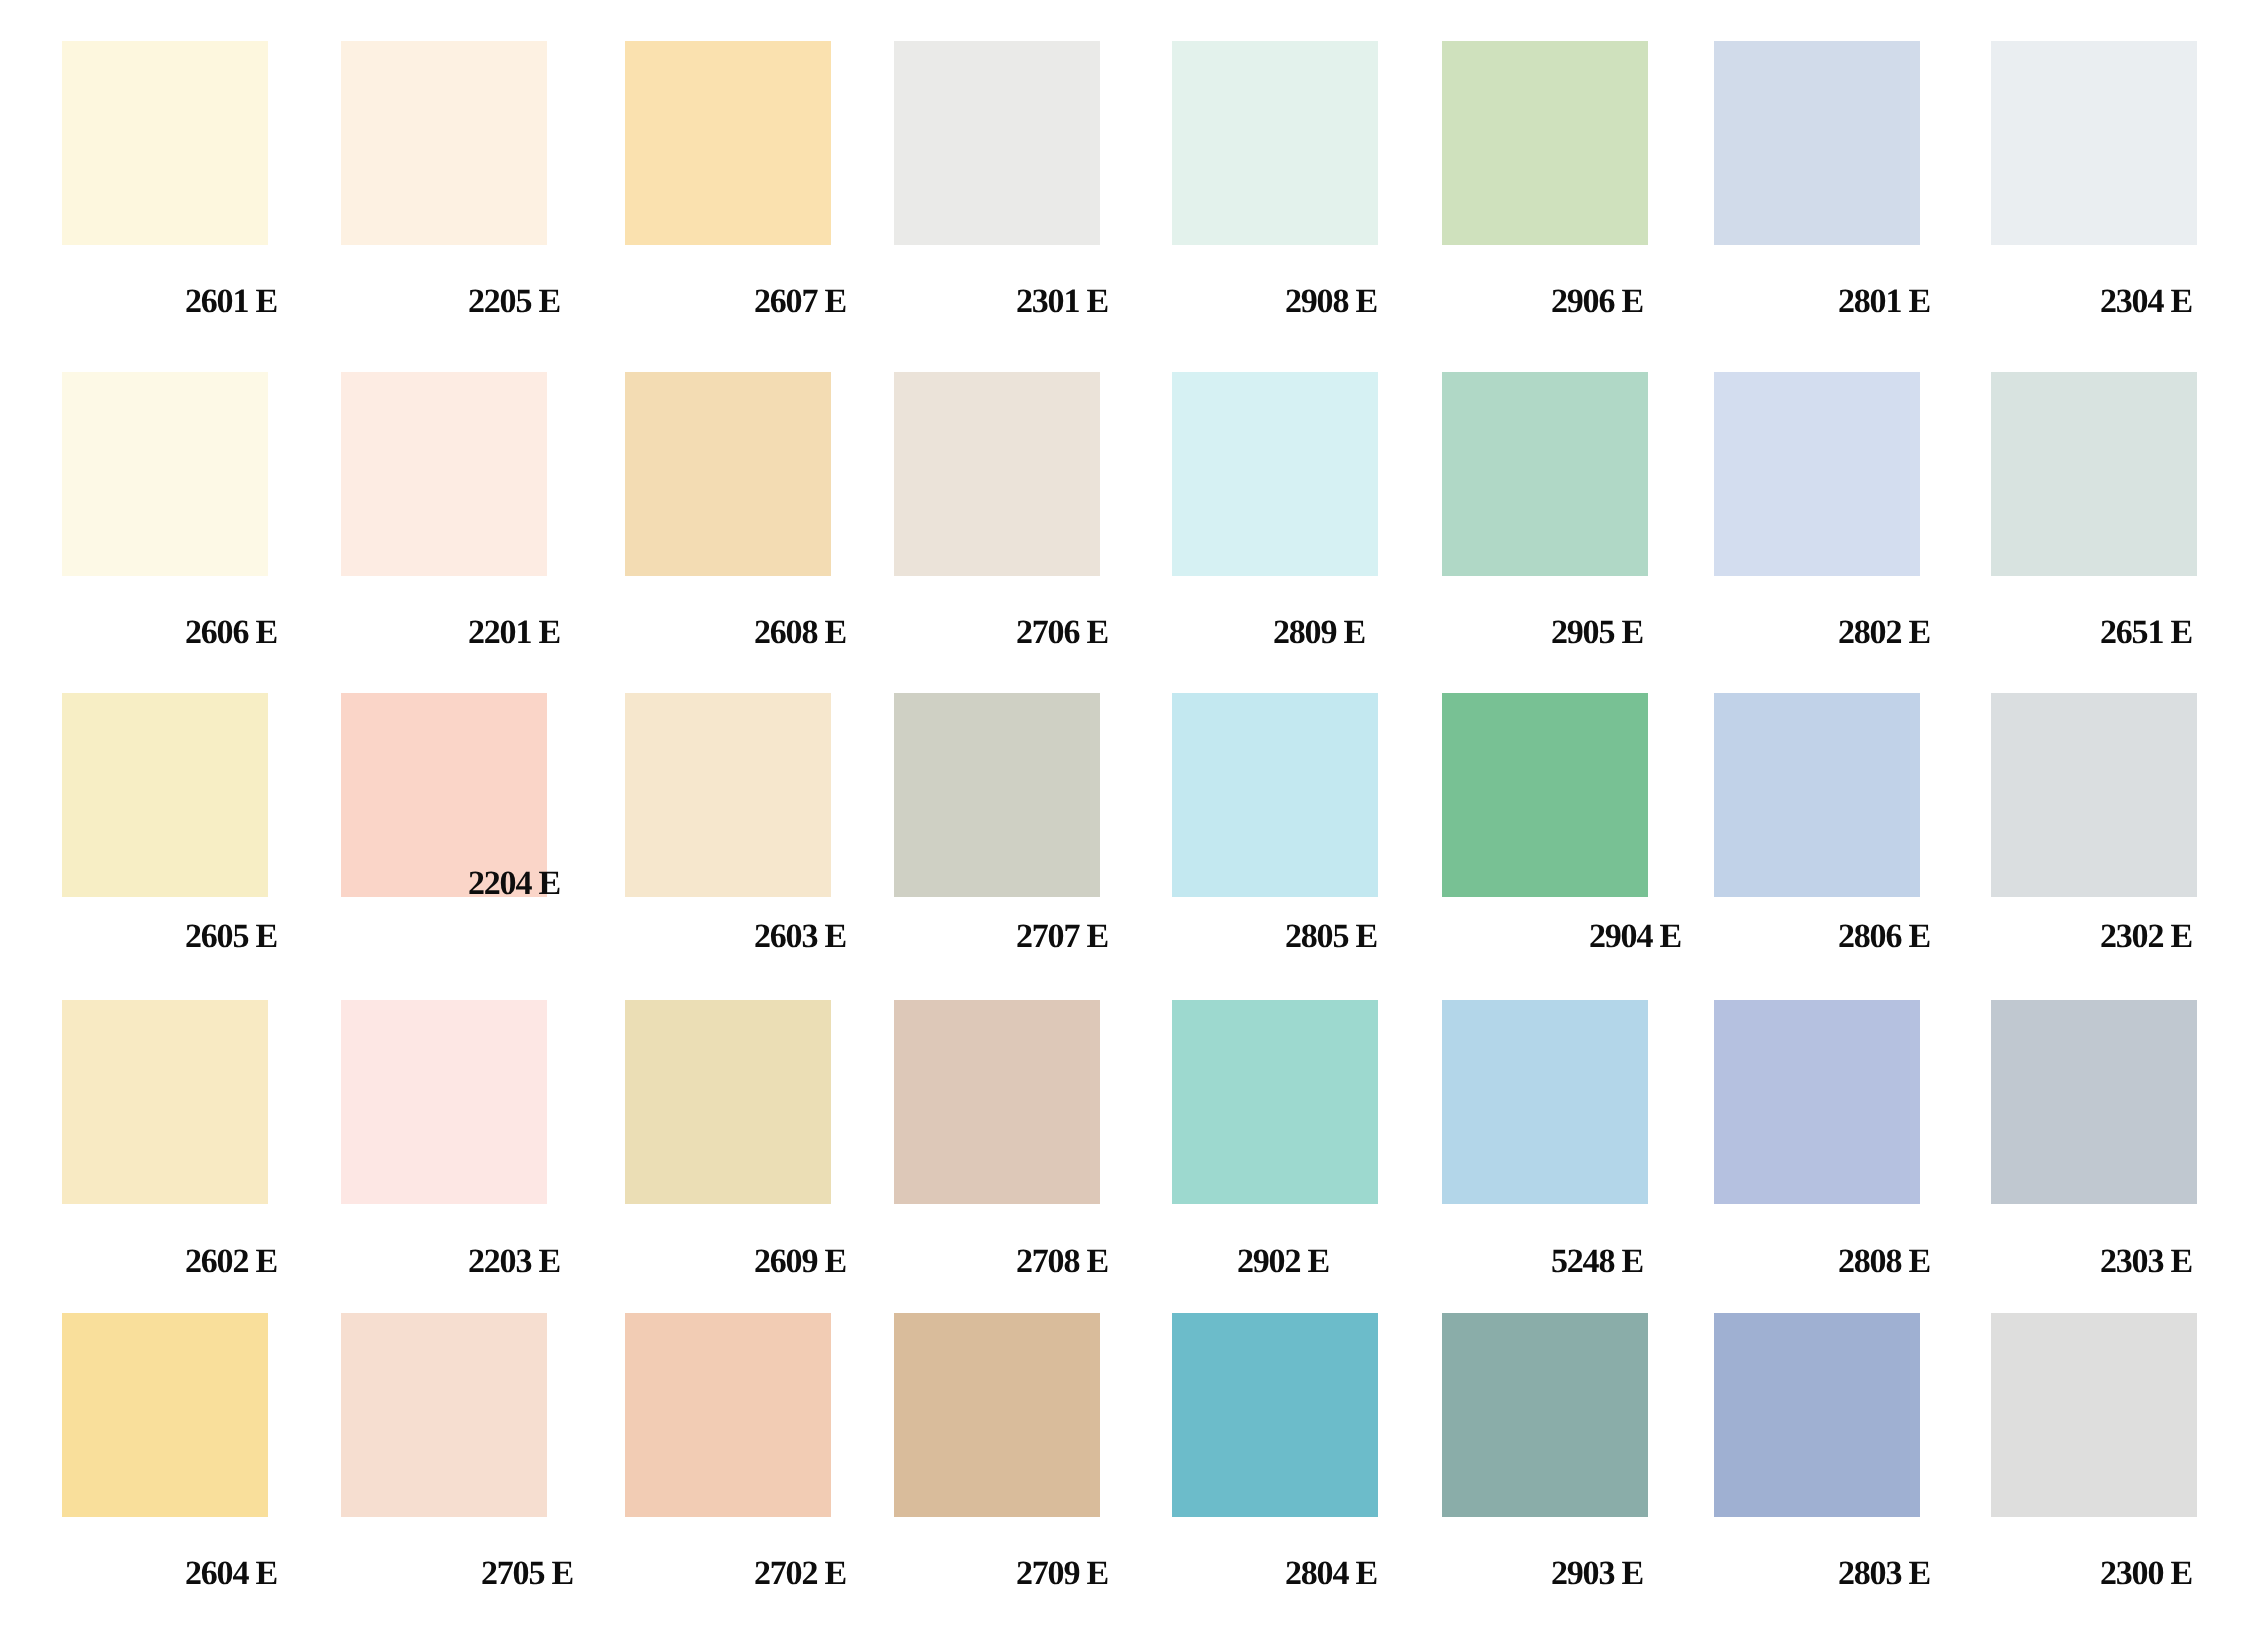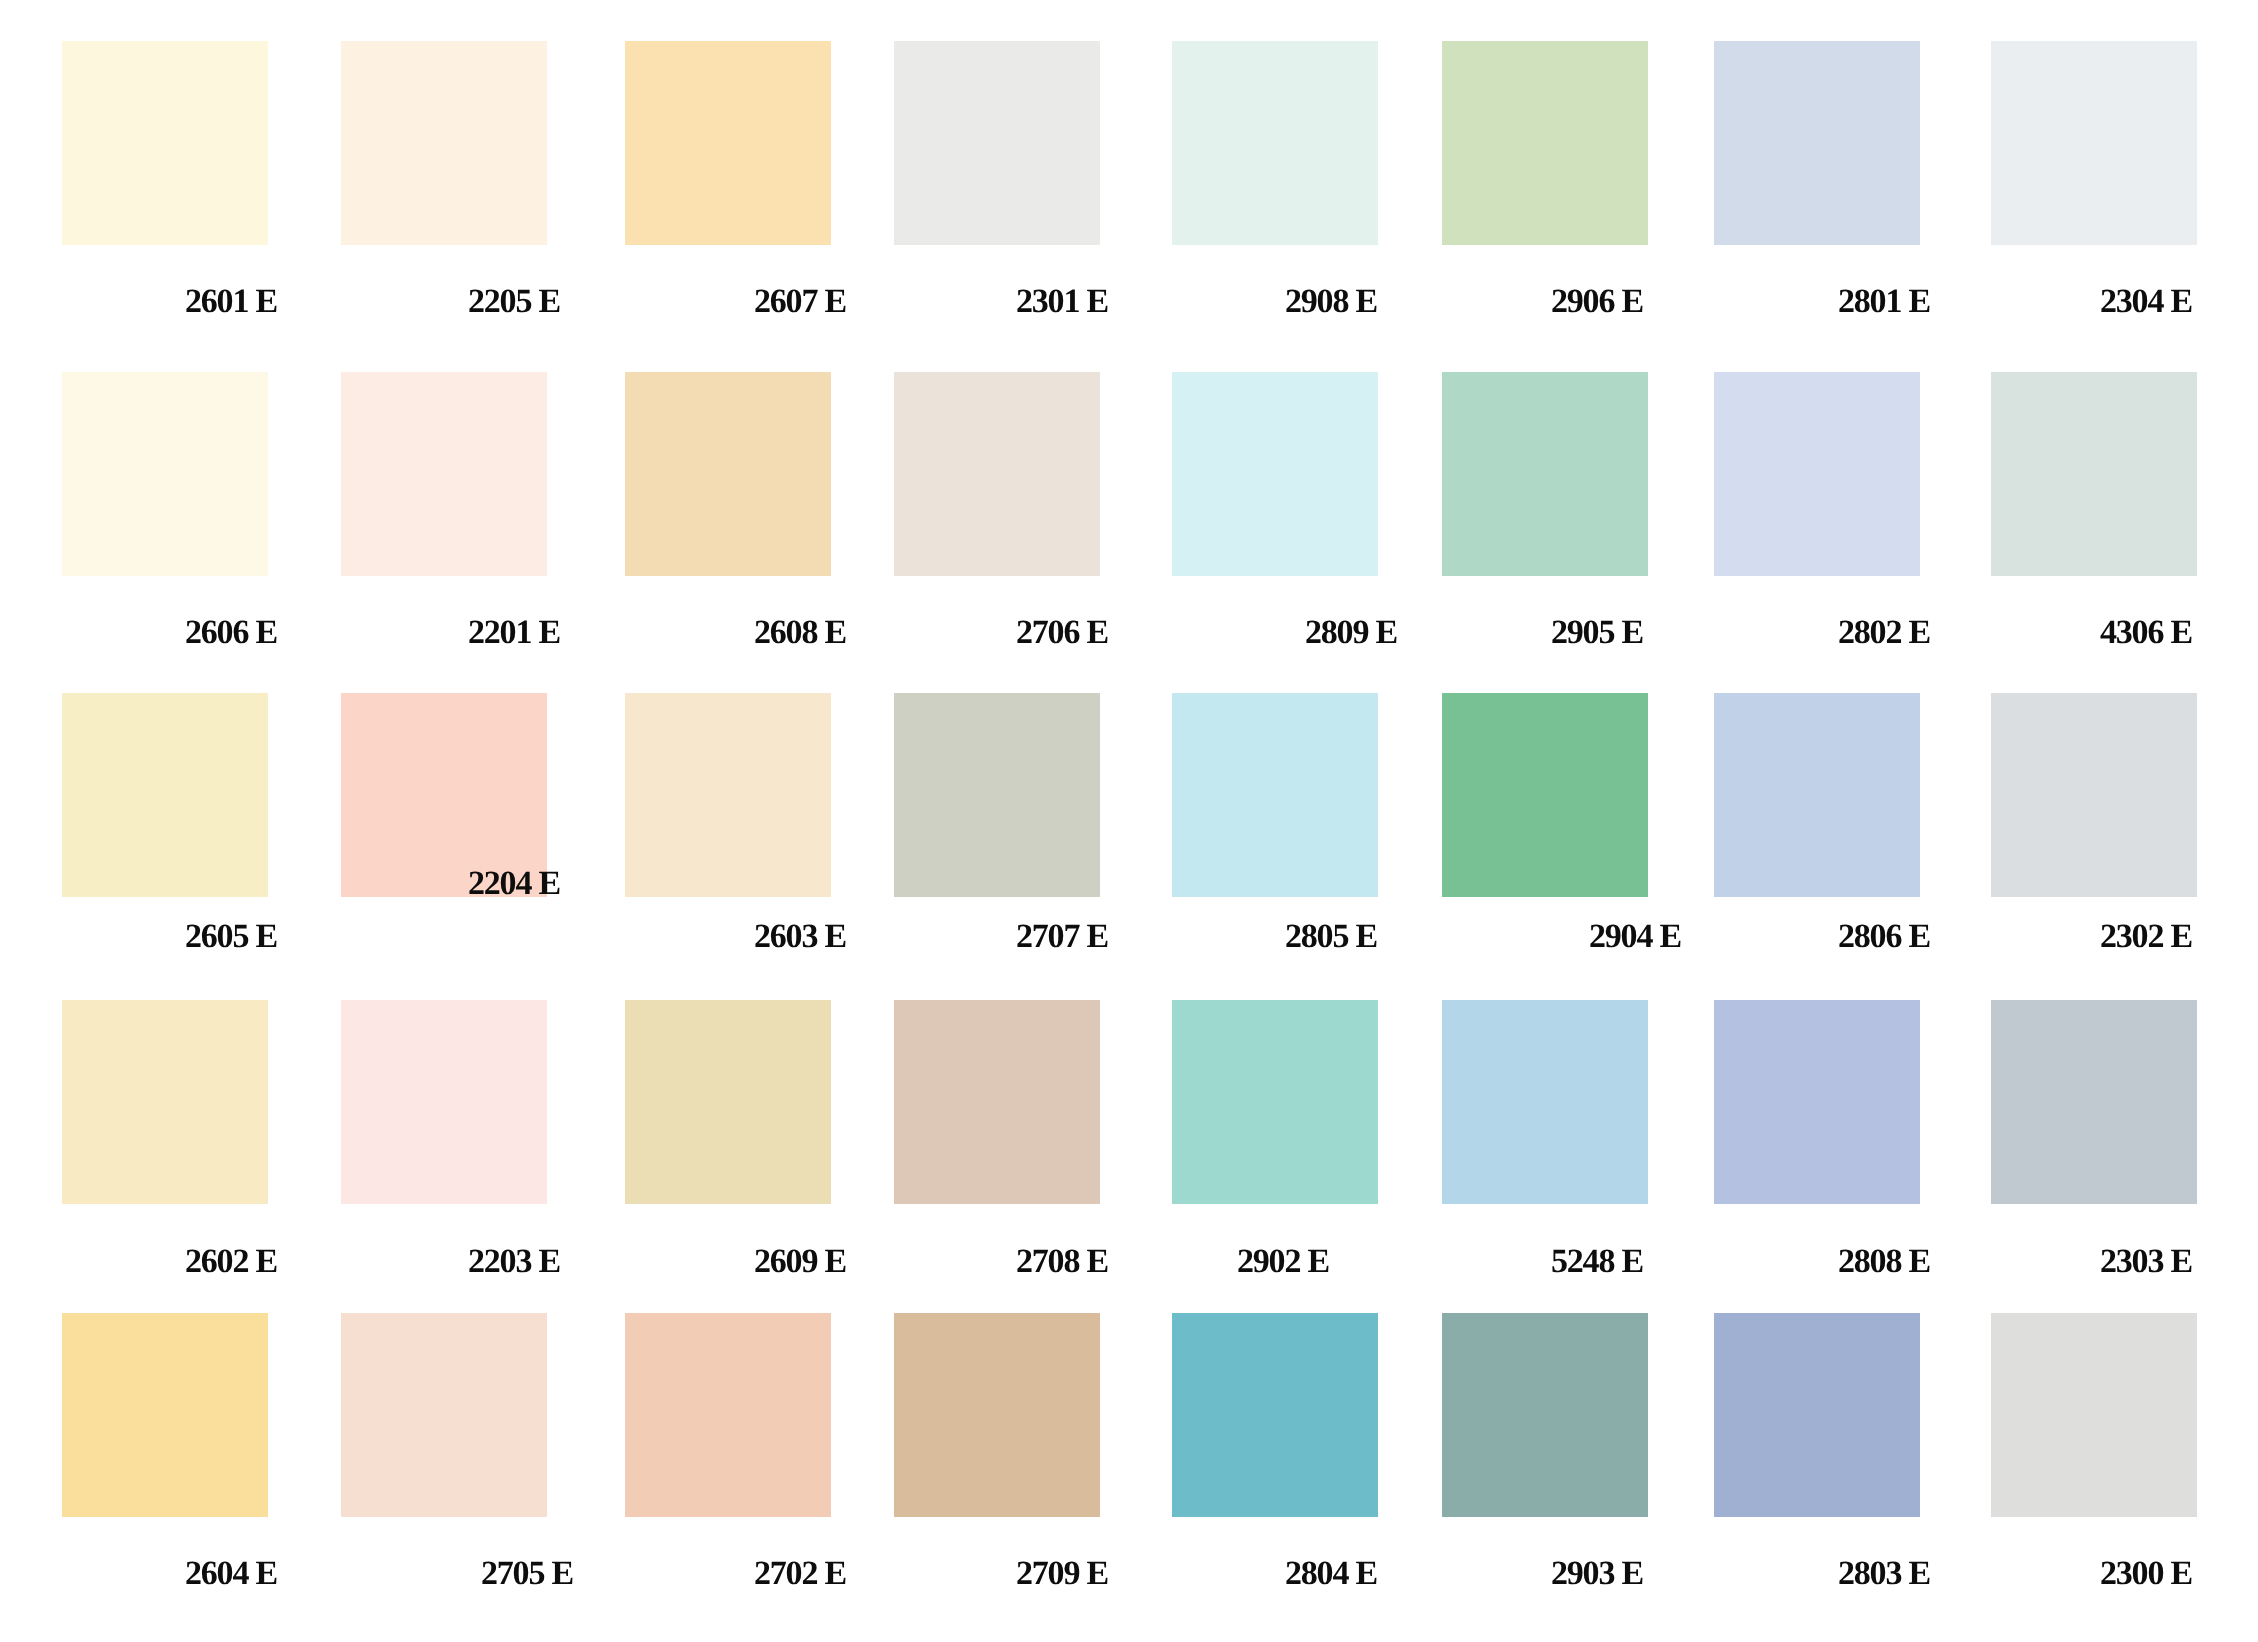--- a/index.html
+++ b/index.html
@@ -91,33 +91,33 @@
     <div class="swatch-cell">
       <div class="swatch-chip" style="left: 625px; top: 372px; width: 206px; height: 204px; background: rgb(243, 220, 179);" title="#f3dcb3"></div>
       <div class="swatch-label" style="left:493px;top:616px">2608 E</div>
     </div>
     <div class="swatch-cell">
       <div class="swatch-chip" style="left: 894px; top: 372px; width: 206px; height: 204px; background: rgb(235, 227, 217);" title="#ebe3d9"></div>
       <div class="swatch-label" style="left:755px;top:616px">2706 E</div>
     </div>
     <div class="swatch-cell">
       <div class="swatch-chip" style="left: 1172px; top: 372px; width: 206px; height: 204px; background: rgb(214, 241, 243);" title="#d6f1f3"></div>
-      <div class="swatch-label" style="left:1044px;top:616px">2809 E</div>
+      <div class="swatch-label" style="left:1012px;top:616px">2809 E</div>
     </div>
     <div class="swatch-cell">
       <div class="swatch-chip" style="left: 1442px; top: 372px; width: 206px; height: 204px; background: rgb(176, 216, 198);" title="#b0d8c6"></div>
       <div class="swatch-label" style="left:1290px;top:616px">2905 E</div>
     </div>
     <div class="swatch-cell">
       <div class="swatch-chip" style="left: 1714px; top: 372px; width: 206px; height: 204px; background: rgb(211, 221, 239);" title="#d3ddef"></div>
       <div class="swatch-label" style="left:1577px;top:616px">2802 E</div>
     </div>
     <div class="swatch-cell">
       <div class="swatch-chip" style="left: 1991px; top: 372px; width: 206px; height: 204px; background: rgb(216, 227, 224);" title="#d8e3e0"></div>
-      <div class="swatch-label" style="left:1839px;top:616px">4306 E</div>
+      <div class="swatch-label" style="left:1839px;top:616px">2651 E</div>
     </div>
   </div>
   <div class="swatch-row">
     <div class="swatch-cell">
       <div class="swatch-chip" style="left: 62px; top: 693px; width: 206px; height: 204px; background: rgb(247, 238, 197);" title="#f7eec5"></div>
       <div class="swatch-label" style="left:-76px;top:920px">2605 E</div>
     </div>
     <div class="swatch-cell">
       <div class="swatch-chip" style="left: 341px; top: 693px; width: 206px; height: 204px; background: rgb(250, 213, 200);" title="#fad5c8"></div>
       <div class="swatch-label" style="left:207px;top:867px">2204 E</div>

